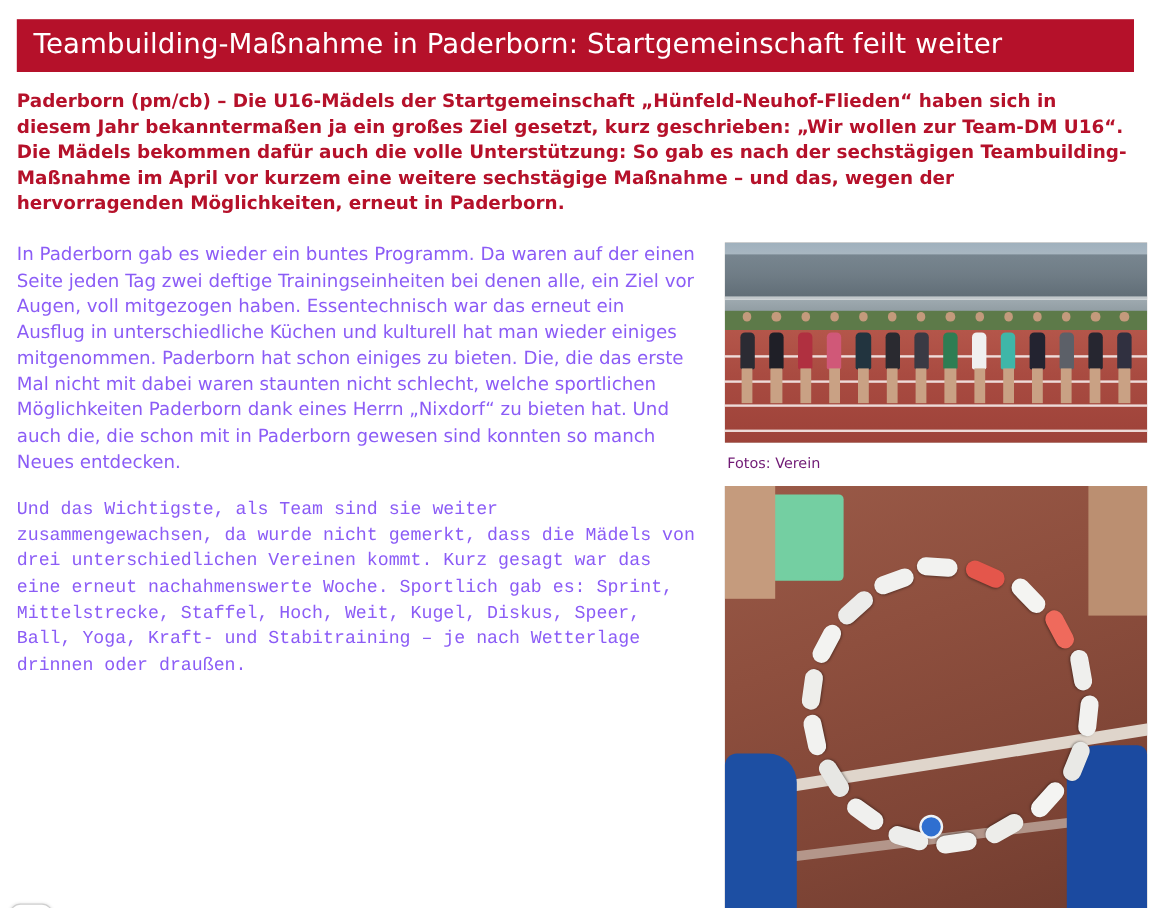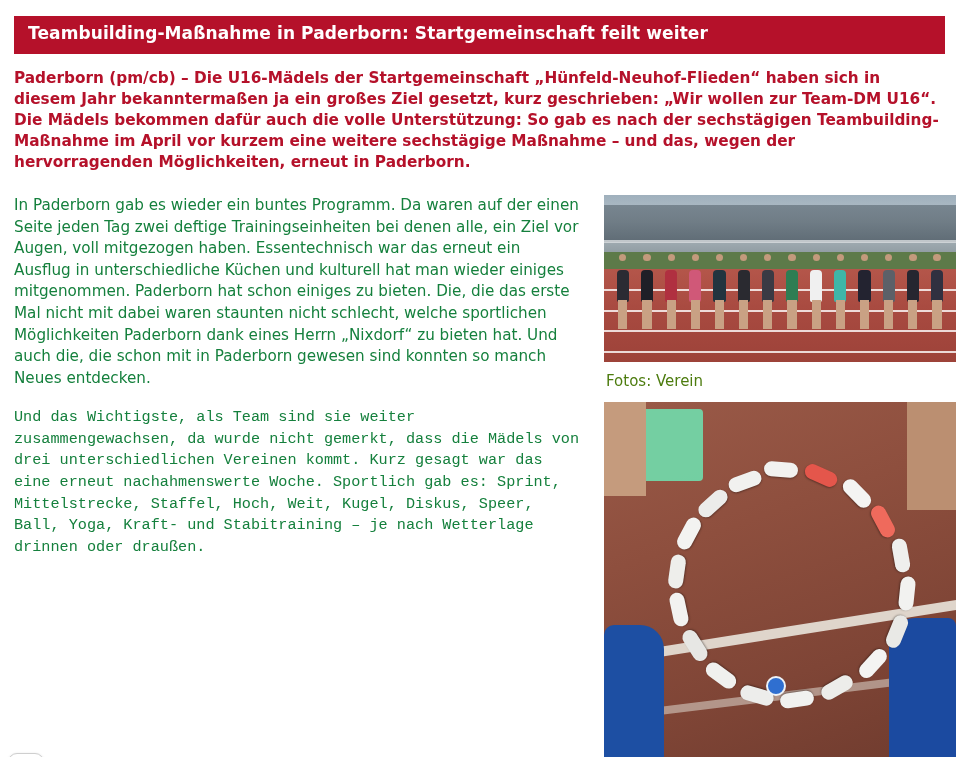--- a/index.html
+++ b/index.html
@@ -24,22 +24,22 @@
 
   
   .headline-bar {
     margin: 16px 14px 0 14px;
     background: #b5112a;
     color: #ffffff;
     padding: 8px 14px 10px 14px;
     box-sizing: border-box;
   }
   .headline-bar .headline-text {
-    font-size: 17px;
-    font-weight: bold;
+    font-size: 23px;
+    font-weight: normal;
     line-height: 1.15;
     letter-spacing: 0.1px;
     white-space: nowrap;
   }
 
   
   .lead {
     margin: 14px 20px 0 14px;
     color: #b5112a;
     font-weight: bold;
@@ -56,41 +56,41 @@
     gap: 24px;
   }
   .col-text {
     width: 566px;
     flex: 0 0 566px;
   }
   .col-text p {
     margin: 0 0 18px 0;
     font-size: 15.2px;
     line-height: 1.42;
-    color: #15803d;
+    color: #8b5cf6;
   }
   .col-text p:last-child { margin-bottom: 0; font-family: Liberation Mono, monospace; }
 
   .col-media {
     width: 352px;
     flex: 0 0 352px;
   }
 
   .photo {
     position: relative;
     width: 352px;
     overflow: hidden;
     background: #c8c2bc;
   }
   .photo-1 { height: 167px; }
   .photo-2 { height: 360px; margin-top: 0; }
 
   .caption {
-    color: #4d7c0f;
-    font-size: 15px;
+    color: #701a75;
+    font-size: 12px;
     margin: 10px 0 12px 2px;
   }
 
   
   .p1-sky {
     position: absolute; left: 0; top: 0; width: 100%; height: 36%;
     background: linear-gradient(180deg, #9fb0bd 0%, #b9c3c9 45%, #8e9aa0 100%);
   }
   .p1-stand {
     position: absolute; left: 0; top: 6%; width: 100%; height: 22%;

